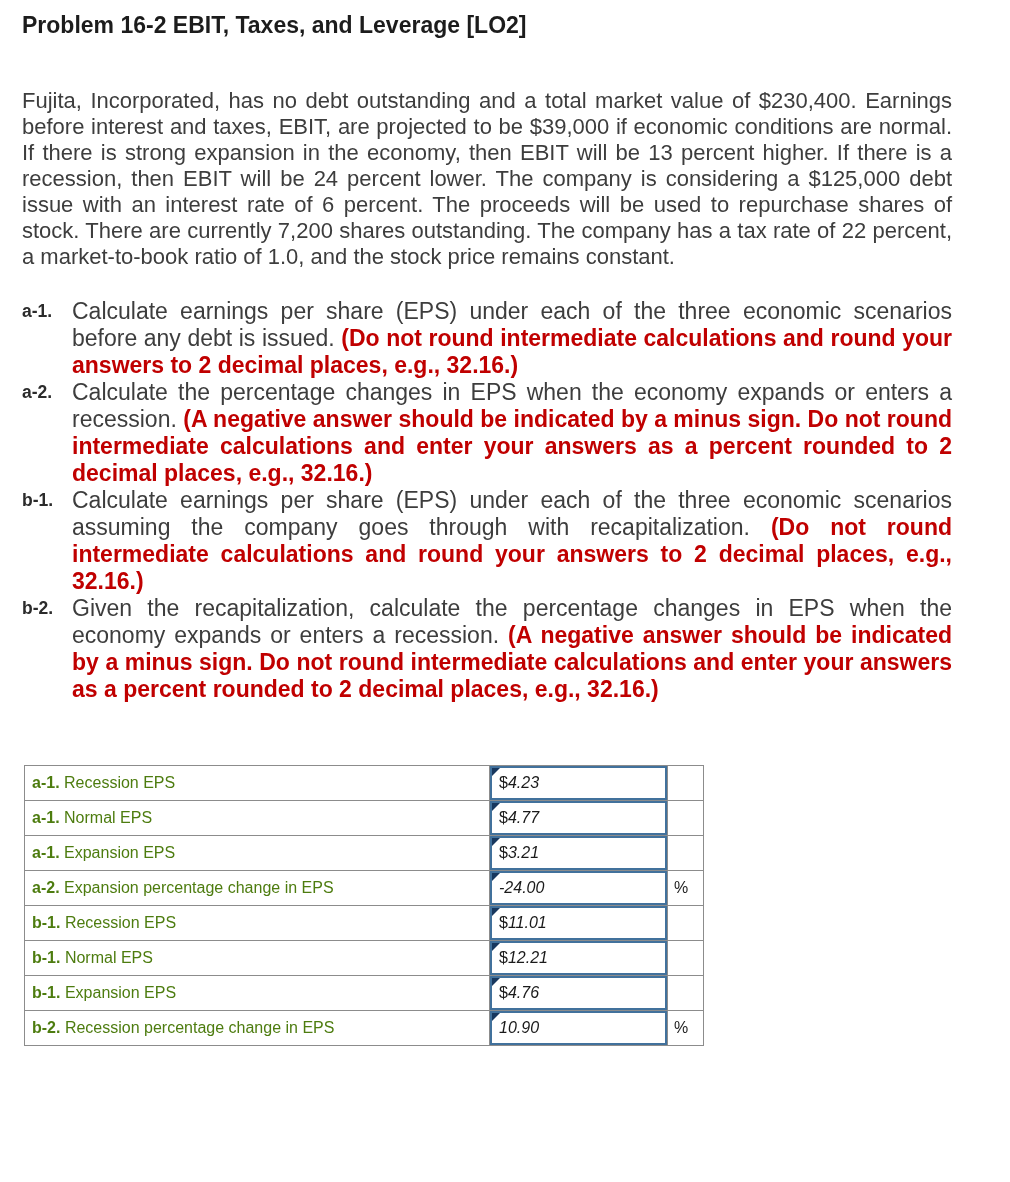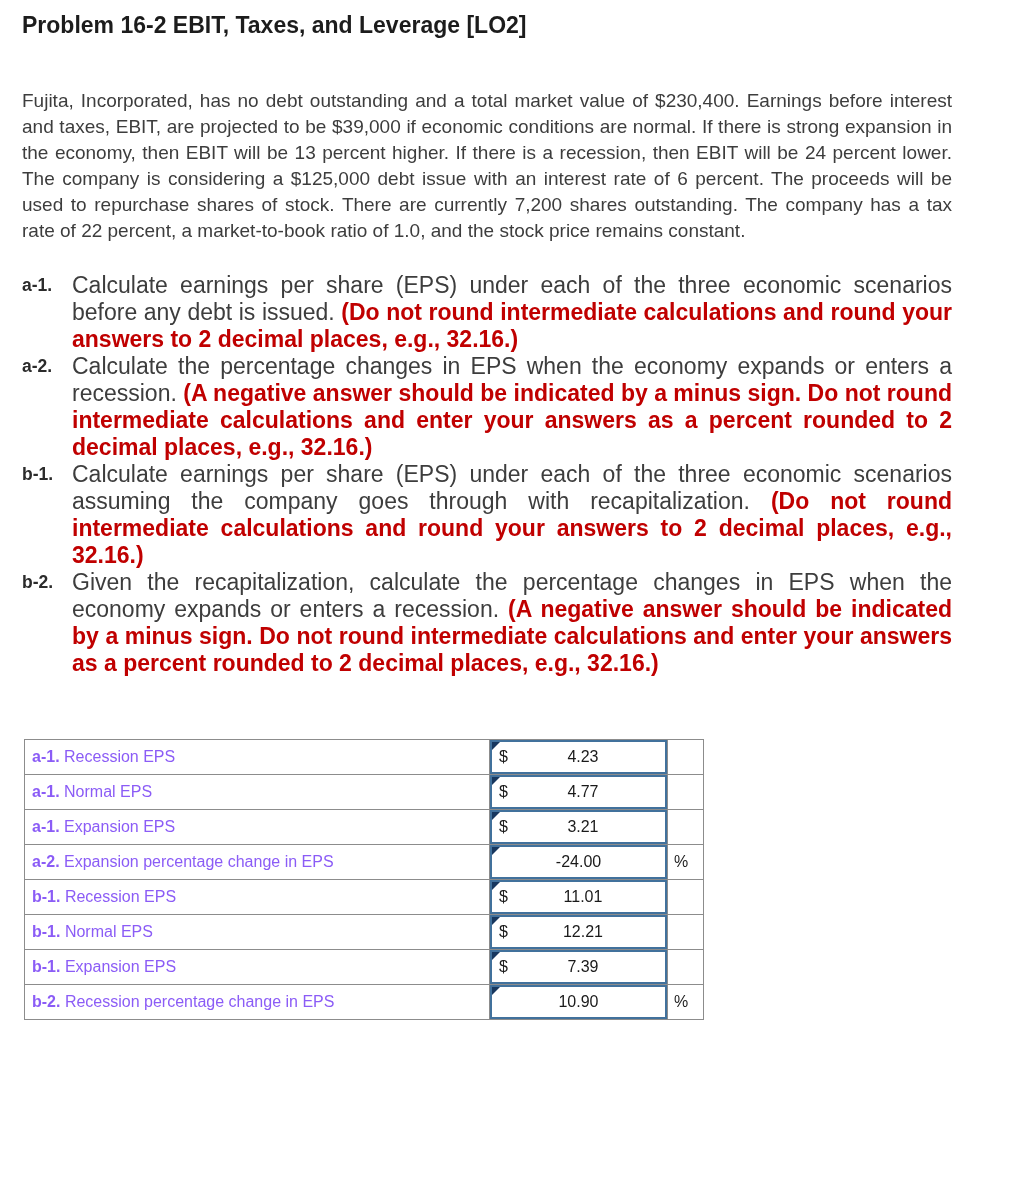--- a/index.html
+++ b/index.html
@@ -23,21 +23,21 @@
   h1.title{
     font-size:23px;
     line-height:30px;
     font-weight:bold;
     color:#1c1c1c;
     margin:0;
   }
   .intro{
     width:930px;
     margin:48px 0 0 0;
-    font-size:19px;
+    font-size:22px;
     line-height:26px;
     text-align:justify;
   }
   .questions{
     width:930px;
     margin-top:28px;
   }
   .q{
     display:flex;
     align-items:flex-start;
@@ -64,21 +64,21 @@
     border-collapse:collapse;
   }
   table.answer-table td{
     border:1px solid var(--table-border-gray);
     vertical-align:middle;
   }
   td.lbl{
     width:465px;
     padding:5px 6px 5px 7px;
     font-size:16px;
-    color:#8b5cf6;
+    color:#4d7c0f;
   }
   td.lbl b{font-weight:bold;}
   td.input-td{
     width:178px;
     padding:0;
   }
   .answer-cell{
     position:relative;
     height:34px;
     border:2px solid var(--input-border-blue);
@@ -91,21 +91,21 @@
     cursor:text;
   }
   .answer-cell .marker{
     position:absolute;
     top:0;left:0;
     width:0;height:0;
     border-top:8px solid var(--marker-blue);
     border-right:8px solid transparent;
   }
   .answer-cell .cur{flex:0 0 auto;}
-  .answer-cell .val{flex:1;text-align:center;}
+  .answer-cell .val{flex:1;text-align:left;font-style:italic;}
   td.pct{
     width:36px;
     padding:2px 4px 2px 6px;
     font-size:16px;
     color:#1f1f1f;
   }
 </style>
 </head>
 <body>
 
@@ -211,21 +211,21 @@
     </td>
     <td class="pct"></td>
   </tr>
 
   <tr class="answer-row">
     <td class="lbl"><b>b-1.</b> <span>Expansion EPS</span></td>
     <td class="input-td">
       <div class="answer-cell">
         <span class="marker"></span>
         <span class="cur">$</span>
-        <span class="val">7.39</span>
+        <span class="val">4.76</span>
       </div>
     </td>
     <td class="pct"></td>
   </tr>
 
   <tr class="answer-row">
     <td class="lbl"><b>b-2.</b> <span>Recession percentage change in EPS</span></td>
     <td class="input-td">
       <div class="answer-cell">
         <span class="marker"></span>

